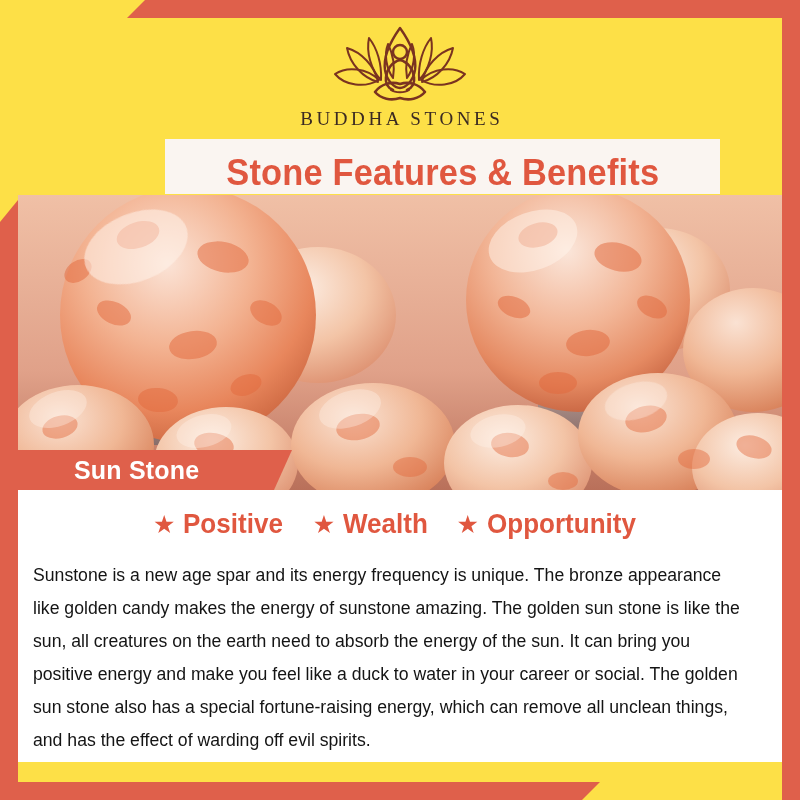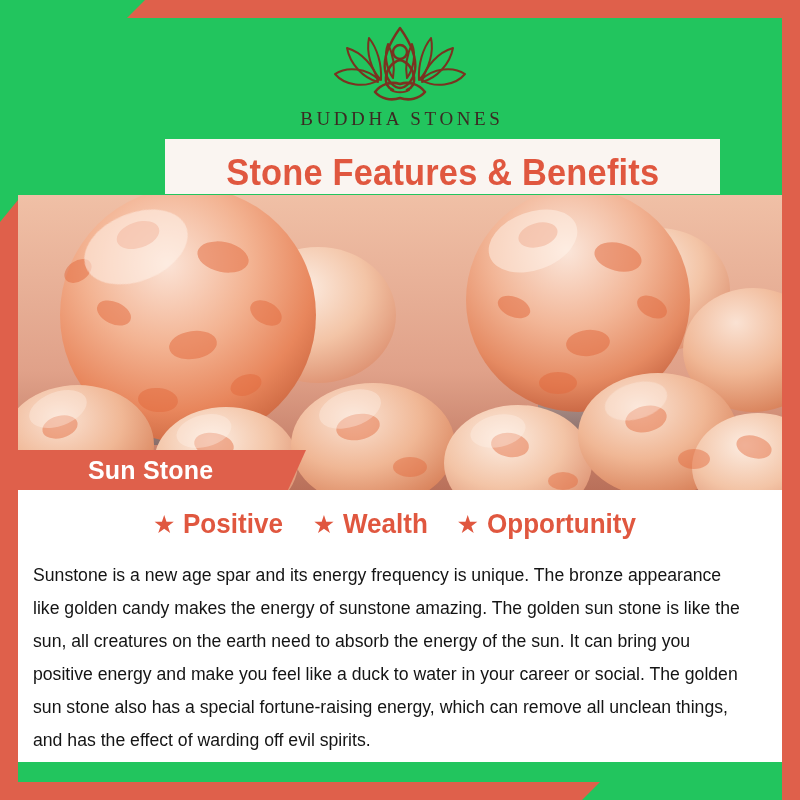--- a/index.html
+++ b/index.html
@@ -12,21 +12,21 @@
     height: 800px;
     overflow: hidden;
     font-family: "Liberation Sans", sans-serif;
     background: #f8f3ef;
   }
 
   .page {
     position: relative;
     width: 800px;
     height: 800px;
-    background: #22c55e;
+    background: #fde047;
     overflow: hidden;
   }
 
   
   .frame-top {
     position: absolute;
     top: 0; left: 0;
     width: 800px; height: 18px;
     background: #df604b;
     -webkit-clip-path: polygon(145px 0, 800px 0, 800px 18px, 127px 18px);
@@ -104,21 +104,21 @@
     font-weight: bold;
     color: #e0573f;
     letter-spacing: 0.2px;
     white-space: nowrap;
     transform: scaleX(0.93);
   }
 
   
   .name-ribbon {
     position: absolute;
-    left: 16px; top: 450px;
+    left: 2px; top: 450px;
     width: 290px; height: 40px;
     background: #df604b;
     -webkit-clip-path: polygon(0 0, 290px 0, 272px 40px, 0 40px);
     clip-path: polygon(0 0, 290px 0, 272px 40px, 0 40px);
     display: flex;
     align-items: center;
   }
   .name-ribbon-text {
     margin-left: 72px;
     color: #ffffff;

